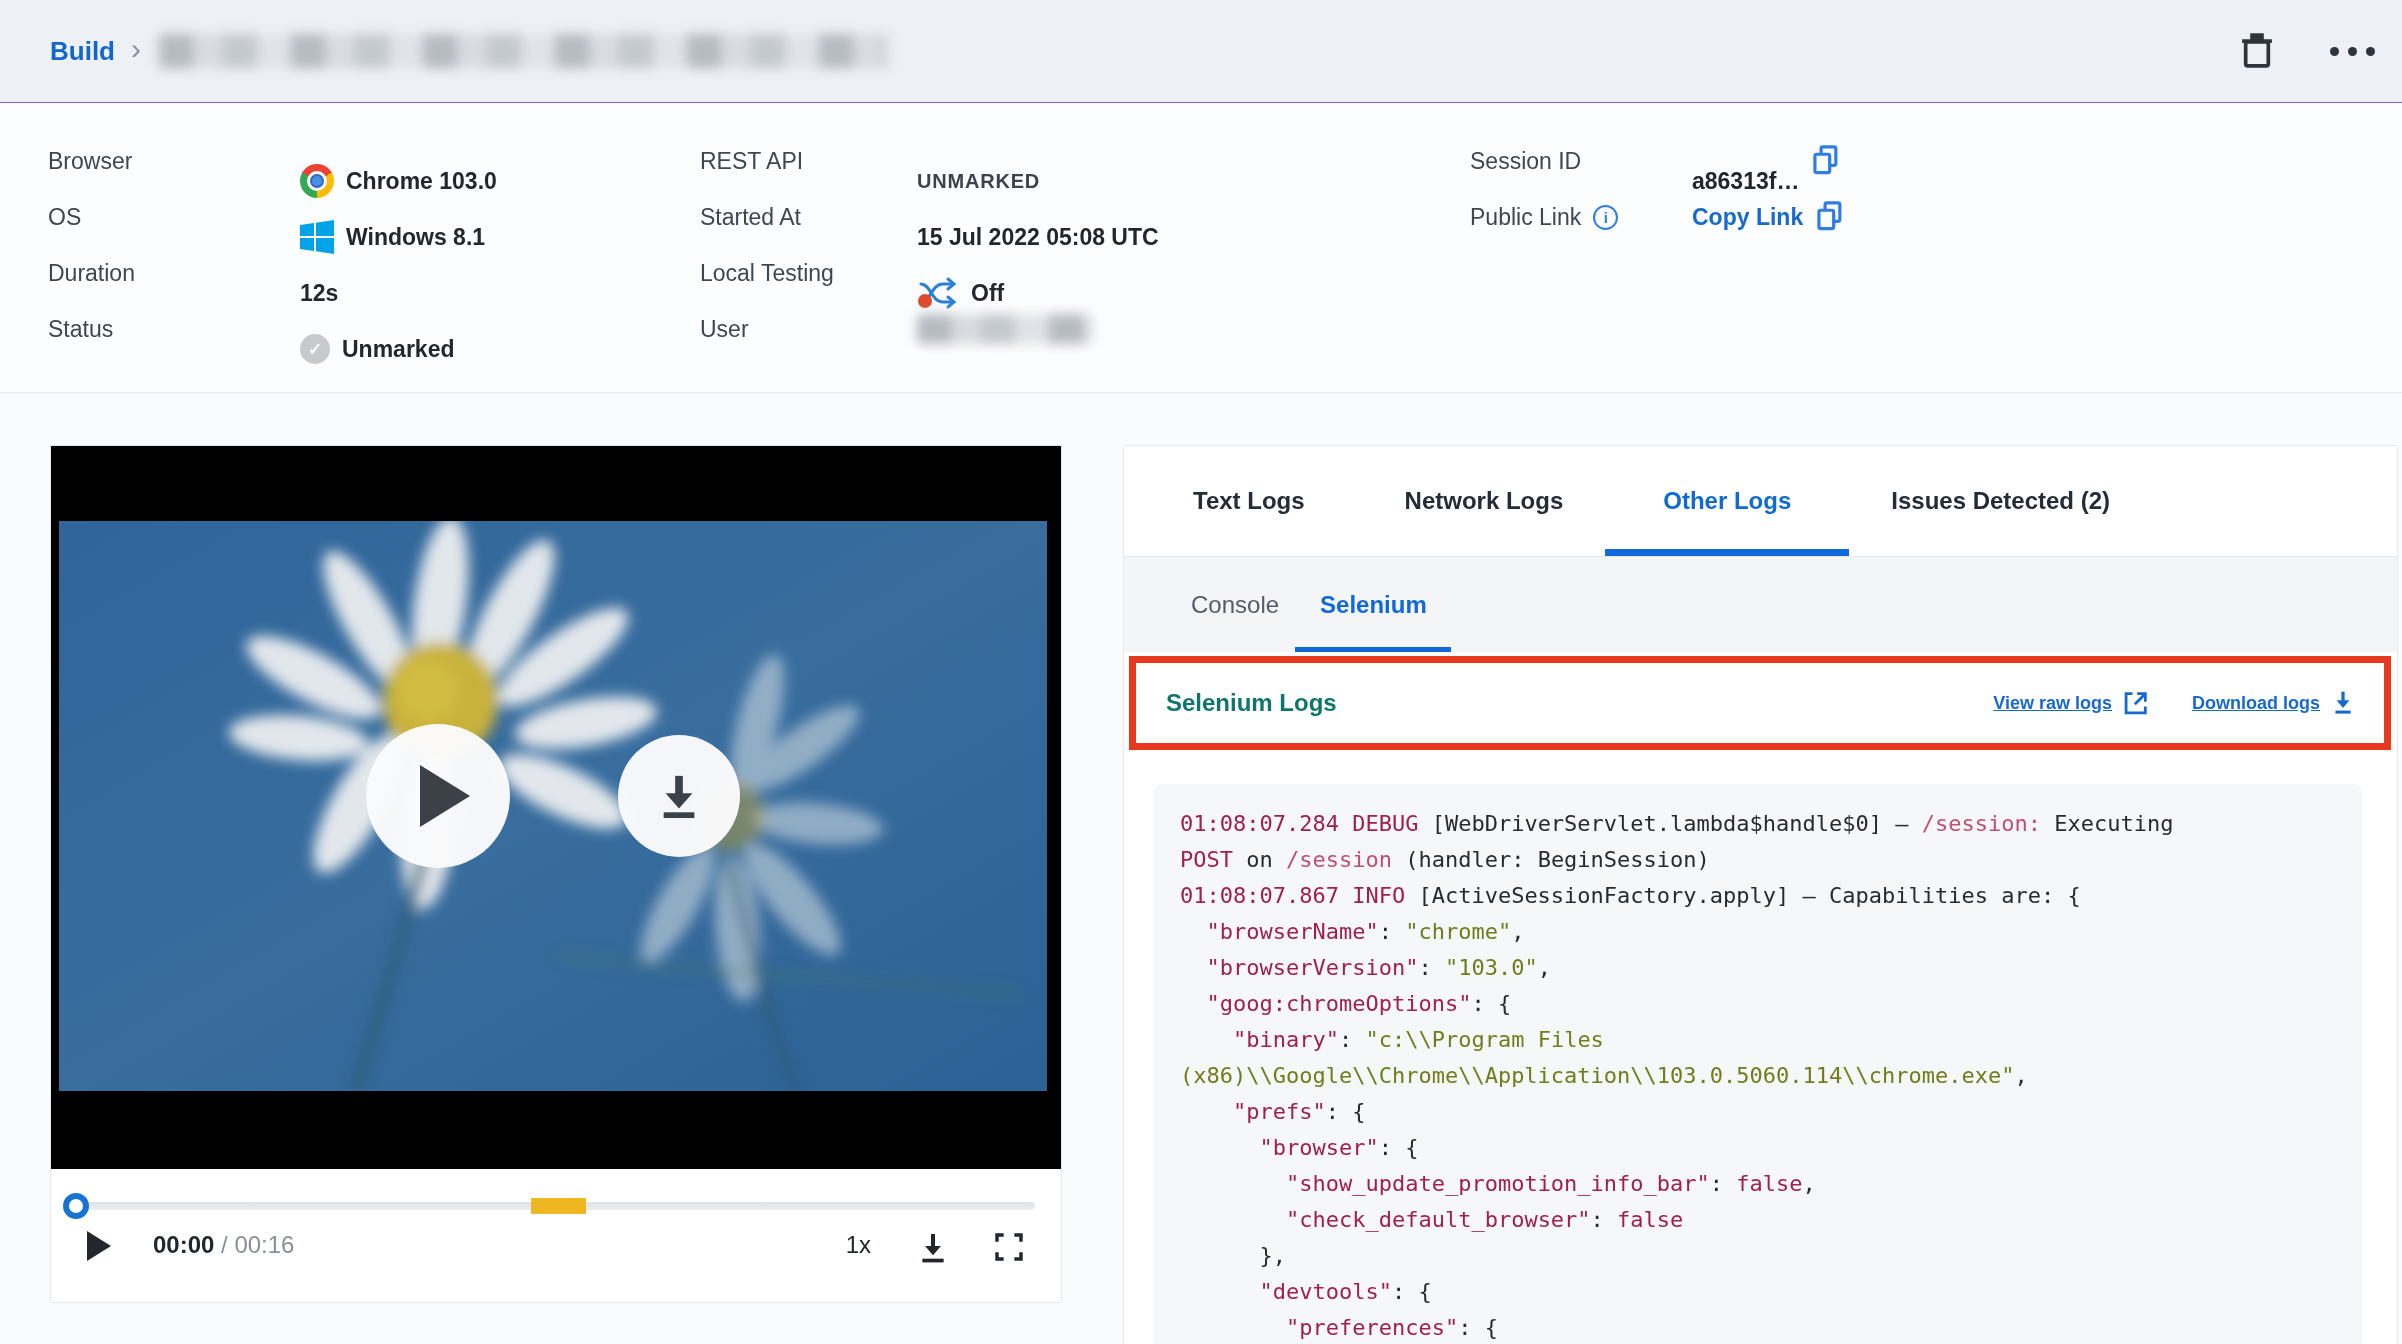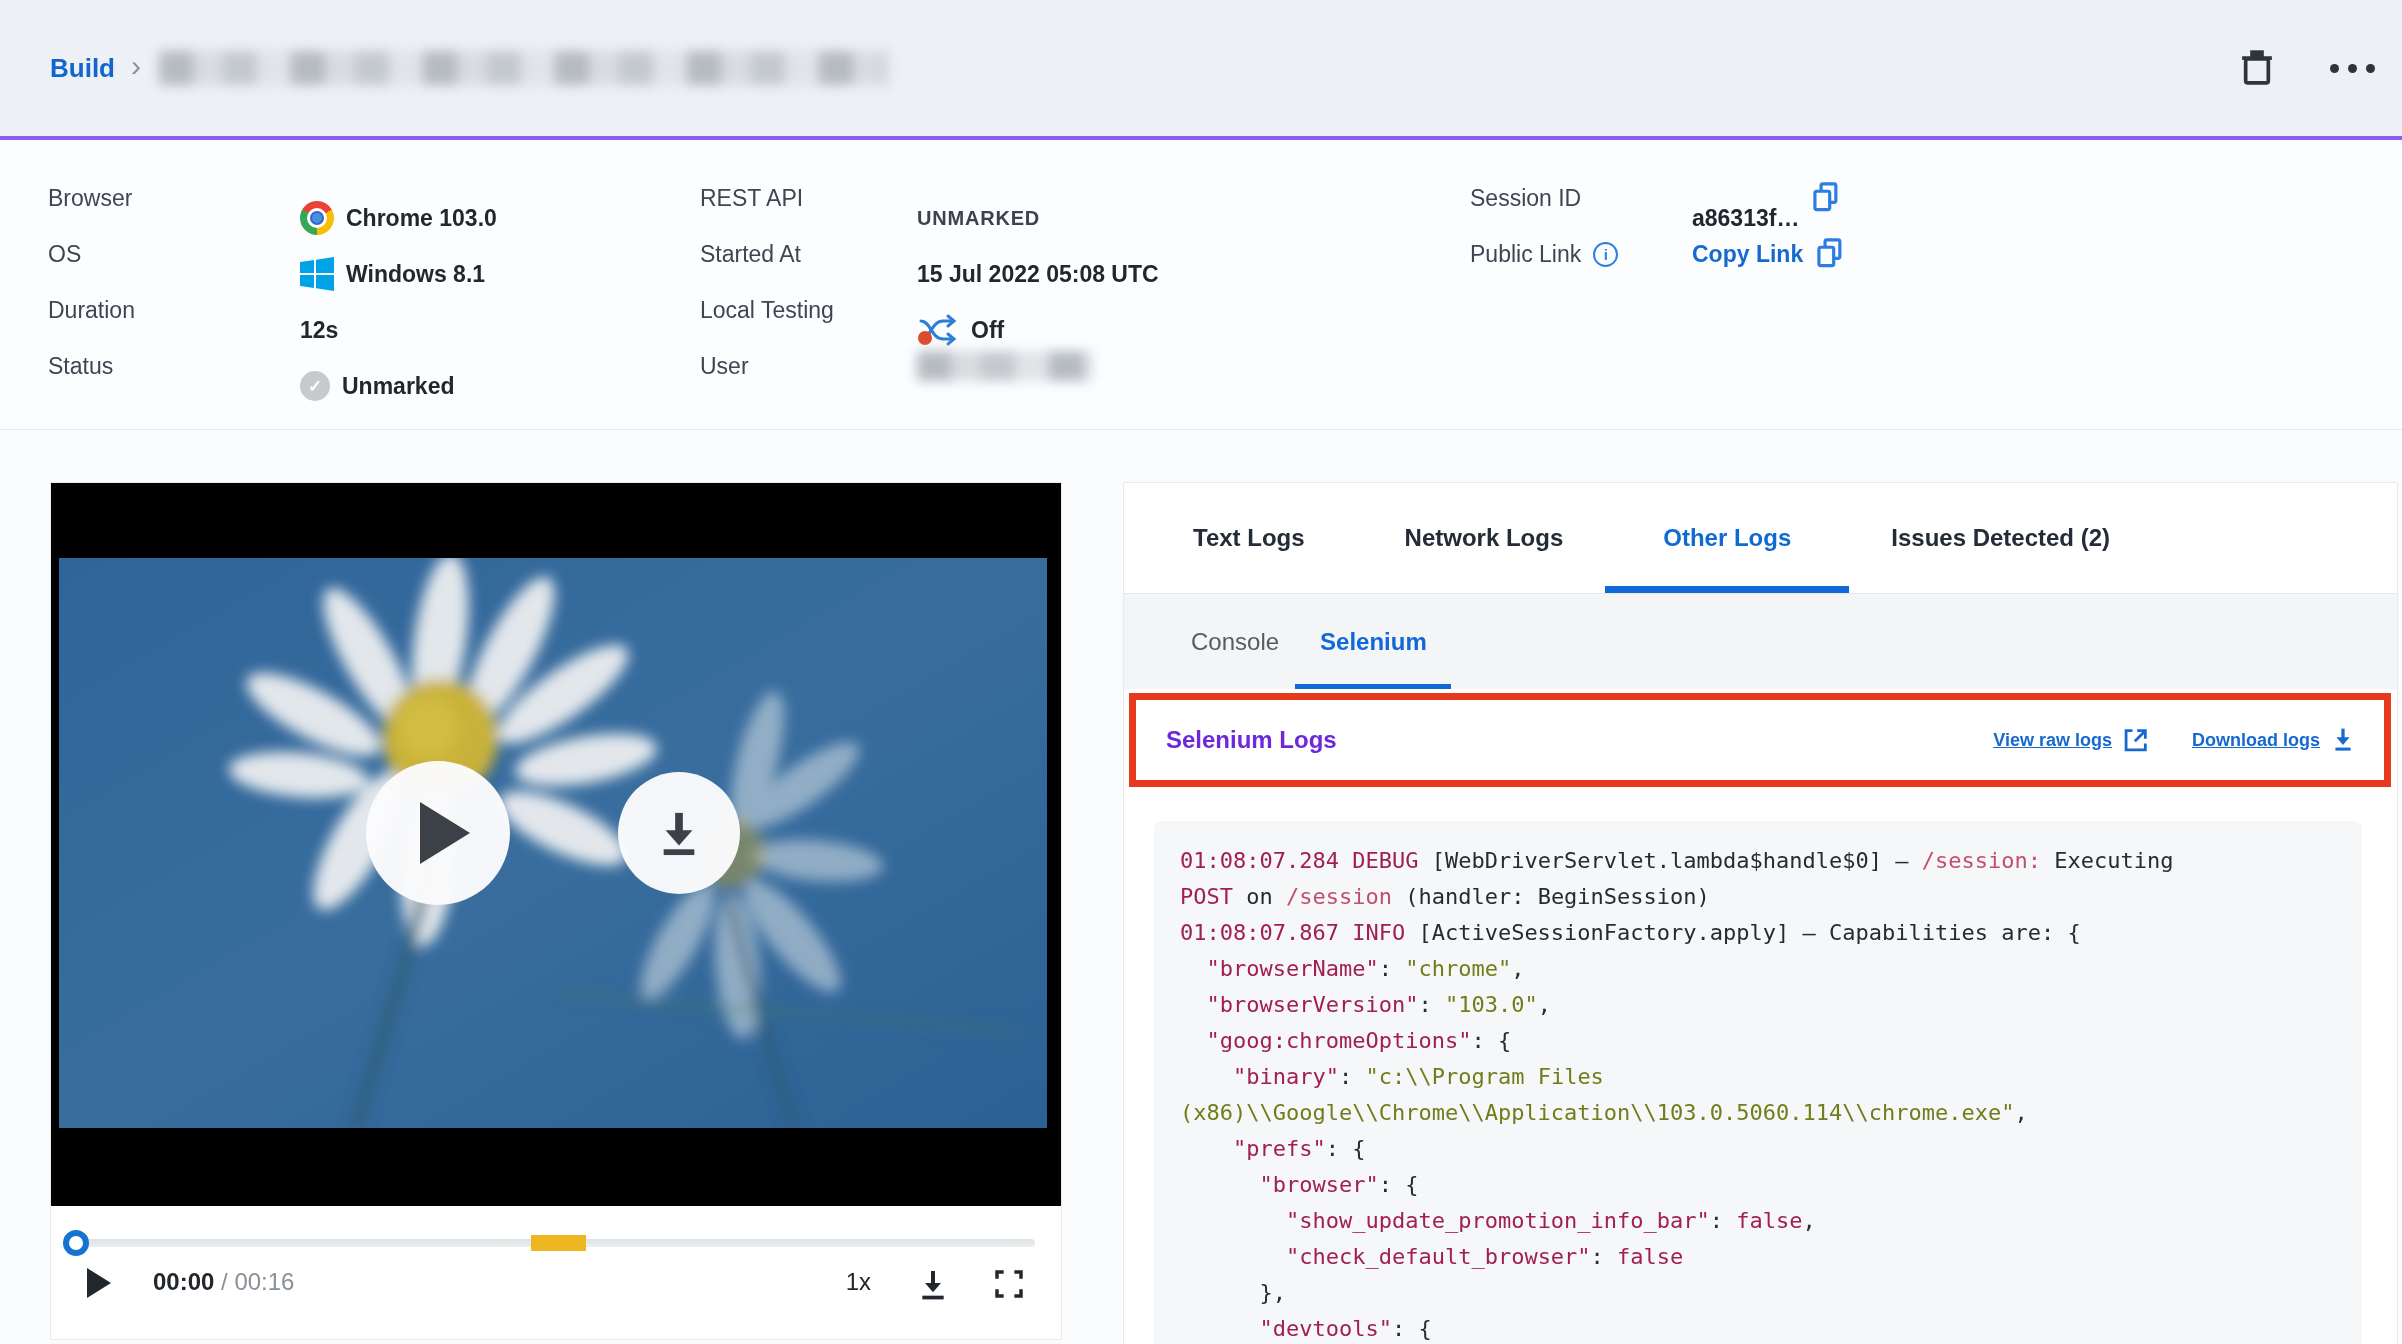--- a/index.html
+++ b/index.html
@@ -1,19 +1,19 @@
 <!DOCTYPE html>
 <html><head>
 <meta charset="utf-8">
 <style>
   * { margin:0; padding:0; box-sizing:border-box; }
   html,body { width:2402px; height:1344px; overflow:hidden; background:#fafbfc;
               font-family:"Liberation Sans", sans-serif; }
   
-  .topbar { height:140px; background:#edf0f4; border-bottom:4px solid #8b5cf6;
+  .topbar { height:103px; background:#edf0f4; border-bottom:1px solid #8b5cf6;
             display:flex; align-items:center; padding:0 27px 0 50px; }
   .crumb-link { color:#1166cf; font-size:26px; font-weight:600; text-decoration:none; cursor:pointer; }
   .crumb-chev { color:#8a919b; font-size:30px; margin:0 18px 4px 16px; }
   .redacted { background:repeating-linear-gradient(90deg,#b6bbc2 0 34px,#d8dbdf 34px 64px,#c4c9ce 64px 98px,#e0e3e7 98px 132px);
               filter:blur(6px); border-radius:4px; }
   .redacted-title { width:728px; height:34px; }
   .topbar-spacer { flex:1; }
   .icon-btn { background:none; border:none; cursor:pointer; display:flex; align-items:center; justify-content:center; }
   .trash-btn { margin-right:56px; }
   .kebab { display:flex; gap:9px; }
@@ -80,21 +80,21 @@
   .tab.active::after { content:""; position:absolute; bottom:0; left:50%; transform:translateX(-50%);
                        width:244px; height:7px; background:#1168d8; }
   .subtabs-row { height:95px; background:#f4f5f6; display:flex; align-items:center; padding-left:67px; gap:41px; }
   .subtab { font-size:24px; color:#555c66; cursor:pointer; position:relative; height:100%;
             display:flex; align-items:center;text-align:center; }
   .subtab.active { color:#1168d8; font-weight:600; }
   .subtab.active::after { content:""; position:absolute; bottom:0; left:50%; transform:translateX(-50%);
                           width:156px; height:5px; background:#1168d8; }
   .highlight-box { margin:4px 6px 0 5px; border:7px solid #e6391e; height:94px;
                    display:flex; align-items:center; padding:0 28px 0 30px; background:#fff; }
-  .sl-title { font-size:24px; font-weight:700; color:#6d28d9; }
+  .sl-title { font-size:24px; font-weight:700; color:#0f766e; }
   .hl-spacer { flex:1; }
   .log-link { display:flex; align-items:center; gap:10px; color:#1669cf; font-size:18px; font-weight:600;
               text-decoration:underline; cursor:pointer; margin-left:42px; }
   .log-wrap { padding:34px 35px 0 30px; }
   .log-block { background:#f6f7f8; border-radius:8px; padding:22px 26px; height:640px; overflow:hidden; }
   .log-line { font-family:"DejaVu Sans Mono", monospace; font-size:22px; line-height:36px; white-space:pre; }
   .lg-kw { color:#a12050; } .lg-path { color:#c24e70; } .lg-str { color:#707d1a; } .lg-plain { color:#262b31; }
   svg { display:block; }
 </style>
 </head>

